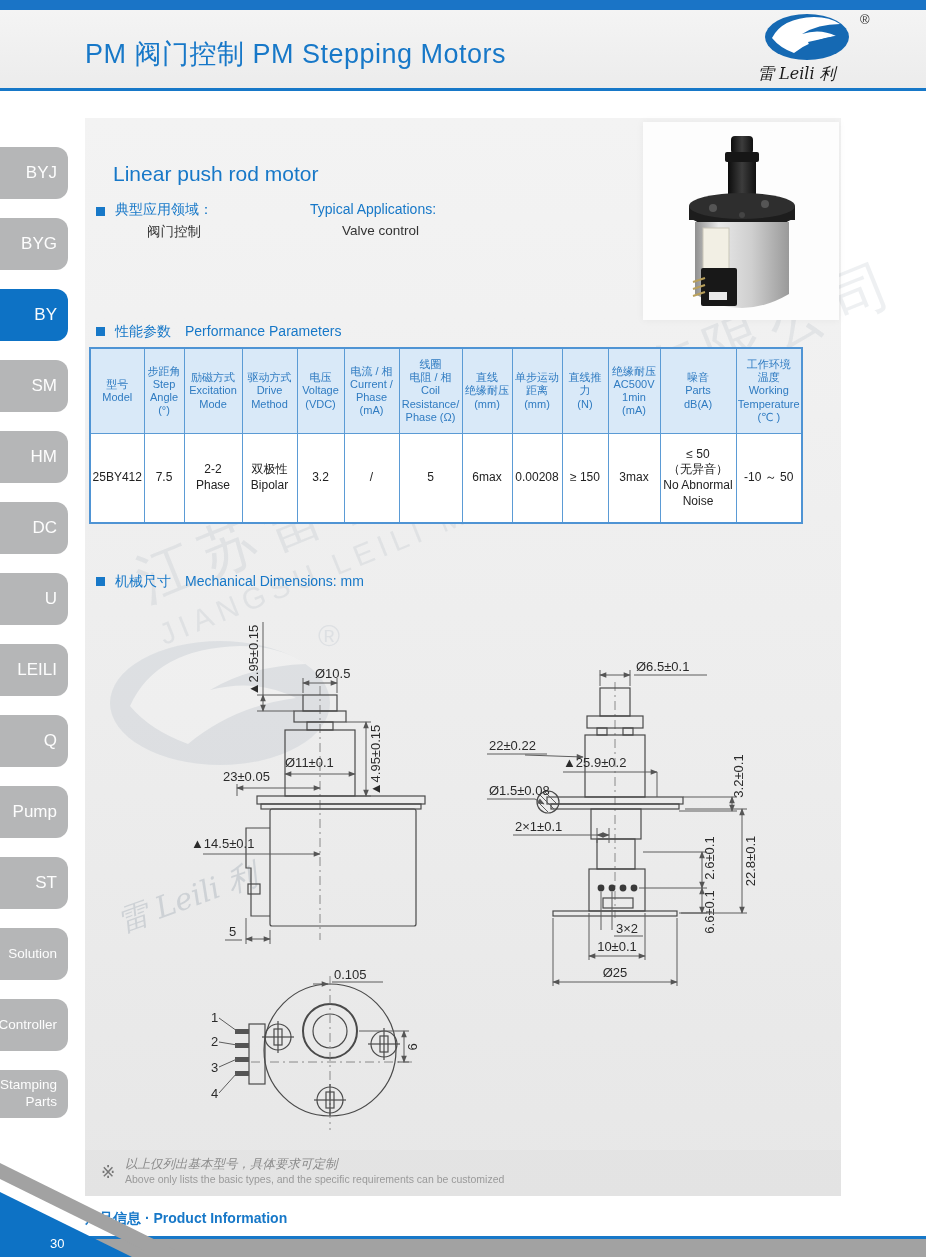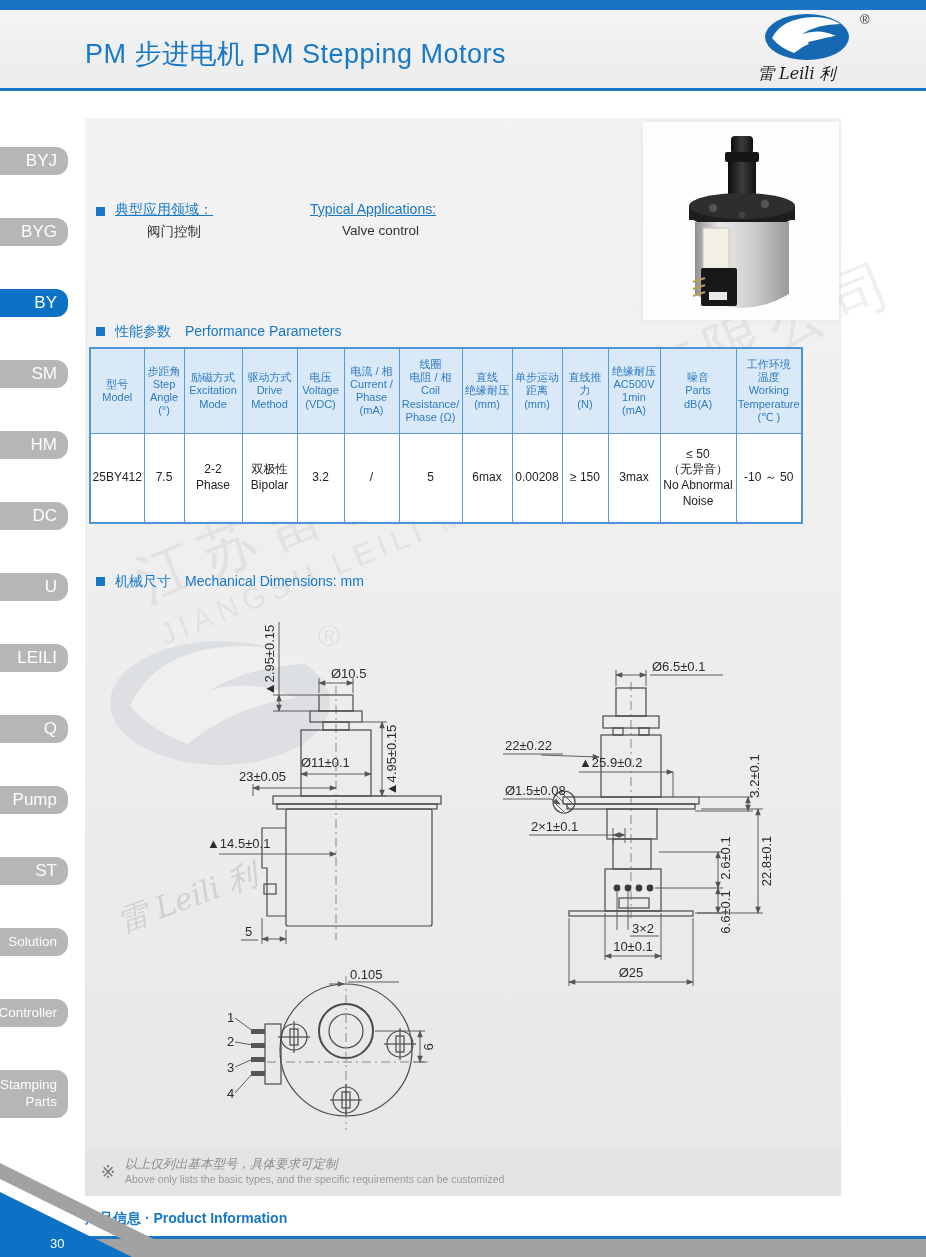--- a/index.html
+++ b/index.html
@@ -9,52 +9,52 @@
   
   .topbar{position:absolute;left:0;top:0;width:926px;height:10px;background:#1a74c6;}
   .header{position:absolute;left:0;top:10px;width:926px;height:78px;background:linear-gradient(180deg,#f4f4f4,#ececec);}
   .header-title{position:absolute;left:85px;top:26px;font-size:27px;color:#1778c8;letter-spacing:.5px;}
   .hdr-rule{position:absolute;left:0;top:88px;width:926px;height:3px;background:#1778c8;}
   .logo{position:absolute;left:752px;top:12px;width:150px;height:74px;}
   .logo-reg{position:absolute;left:108px;top:0;font-size:13px;color:#333;}
   .logo-brandline{position:absolute;left:6px;top:52px;width:140px;font-size:16px;color:#1a1a1a;font-family:"DejaVu Serif",serif;font-style:italic;white-space:nowrap;}
 
   
-  .tab{position:absolute;left:0;width:68px;height:28px;background:#b5b6b7;border-radius:0 12px 12px 0;
+  .tab{position:absolute;left:0;width:68px;height:52px;background:#b5b6b7;border-radius:0 12px 12px 0;
        color:rgba(255,255,255,.97);font-size:17px;display:flex;align-items:center;justify-content:flex-end;
        padding-right:11px;box-sizing:border-box;text-align:right;cursor:pointer;}
   .tab.active{background:#0d72c5;}
   .tab.small{font-size:13.5px;line-height:1.25;}
 
   
   .content{position:absolute;left:85px;top:118px;width:756px;height:1078px;
            background:linear-gradient(180deg,#f3f3f3 0%,#ededed 55%,#e7e7e7 100%);}
   .prod-title-cn{position:absolute;left:28px;top:14px;font-size:22px;color:#1778c8;}
   .prod-title-en{position:absolute;left:28px;top:44px;font-size:21px;color:#1778c8;}
   .bullet{position:absolute;width:9px;height:9px;background:#1778c8;}
-  .app-label{position:absolute;font-size:14px;color:#1778c8;text-decoration:underline;}
+  .app-label{position:absolute;font-size:14px;color:#1778c8;}
   .app-value{position:absolute;font-size:13.5px;color:#333;margin-left:32px;}
 
   
   .photo{position:absolute;left:558px;top:4px;width:196px;height:198px;background:#fdfdfd;
          box-shadow:0 0 8px rgba(0,0,0,.05);}
 
   
   .sec-label{position:absolute;font-size:14px;color:#1778c8;}
 
   
   table.perf{position:absolute;left:4px;top:229px;width:712px;border-collapse:collapse;table-layout:fixed;
              border:2px solid #4f94d4;background:#fff;}
   table.perf th{background:#d9e9f8;color:#2f7bc1;font-weight:normal;font-size:11px;line-height:1.2;
                 border:1px solid #5b9bd5;padding:2px 1px;height:80px;}
   table.perf td{font-size:12px;color:#222;border:1px solid #5b9bd5;text-align:center;padding:2px 1px;height:84px;line-height:1.3;}
   .pre{white-space:pre-line;}
 
   
-  .drawings{position:absolute;left:16px;top:482px;width:813px;height:556px;}
+  .drawings{position:absolute;left:0;top:482px;width:813px;height:556px;}
   .out{stroke:#4a4a4a;fill:none;stroke-width:1.2;}
   .out2{stroke:#4a4a4a;fill:none;stroke-width:2;}
   .dim{stroke:#5d5d5d;stroke-width:1;fill:none;}
   .cl{stroke:#808080;stroke-width:.9;fill:none;stroke-dasharray:9 4 2 4;}
   .dtext{font-size:13px;fill:#2b2b2b;}
 
   
   .wm{position:absolute;left:40px;top:430px;width:760px;transform:rotate(-22deg);transform-origin:left top;
       color:rgba(140,155,170,.15);pointer-events:none;}
   .wm-cn{font-size:58px;letter-spacing:10px;white-space:nowrap;}
@@ -79,21 +79,21 @@
      clip-path:polygon(0px 1192px,132px 1257px,0px 1257px);background:#0d72c5;}
   .page-num{position:absolute;left:50px;top:1236px;font-size:13px;color:#fff;z-index:5;}
 </style>
 </head>
 <body>
 
 <div id="page">
 
   <div class="topbar"></div>
   <div class="header">
-    <div class="header-title">PM 步进电机 PM Stepping Motors</div>
+    <div class="header-title">PM 阀门控制 PM Stepping Motors</div>
   </div>
   <div class="logo">
     <svg width="150" height="74" viewBox="0 0 150 74">
       <ellipse cx="55" cy="25" rx="42" ry="23" fill="#1569b3"></ellipse>
       <path d="M20,26 Q30,6 62,5 Q78,5 88,12 Q66,12 50,22 Q68,16 84,24 Q60,27 42,41 Q28,36 20,26 Z" fill="#fff"></path>
       <path d="M56,30 L92,22 L66,44 Q59,38 56,30 Z" fill="#1569b3"></path>
       <path d="M56,30 L90,23 L64,43 Z" fill="#fff" opacity="0"></path>
     </svg>
     <div class="logo-reg">®</div>
     <div class="logo-brandline">雷 Leili 利</div>
@@ -123,20 +123,21 @@
     </div>
     <div class="wm-logo">
       <svg width="260" height="190" viewBox="0 0 260 190">
         <ellipse cx="120" cy="85" rx="110" ry="62" fill="#6d8299"></ellipse>
         <path d="M30,88 Q56,30 140,28 Q180,28 206,46 Q150,48 110,72 Q156,60 196,80 Q134,88 88,126 Q50,112 30,88 Z" fill="#fff"></path>
         <text x="218" y="28" font-size="30" fill="#6d8299">®</text>
       </svg>
     </div>
     <div class="wm-script">雷 Leili 利</div>
 
+    <div class="prod-title-en">Linear push rod motor</div>
 
     <div class="bullet" style="left:11px;top:89px"></div>
     <div class="app-label" style="left:30px;top:83px">典型应用领域：</div>
     <div class="app-label" style="left:225px;top:83px">Typical Applications:</div>
     <div class="app-value" style="left:30px;top:105px">阀门控制</div>
     <div class="app-value" style="left:225px;top:105px">Valve control</div>
 
     <div class="photo">
       <svg width="196" height="198" viewBox="0 0 196 198">
         <defs>

